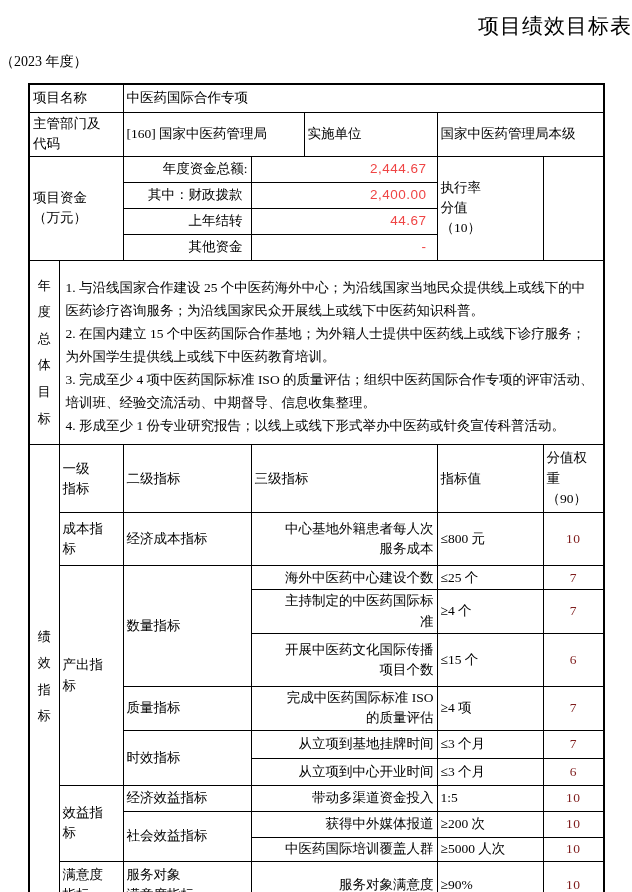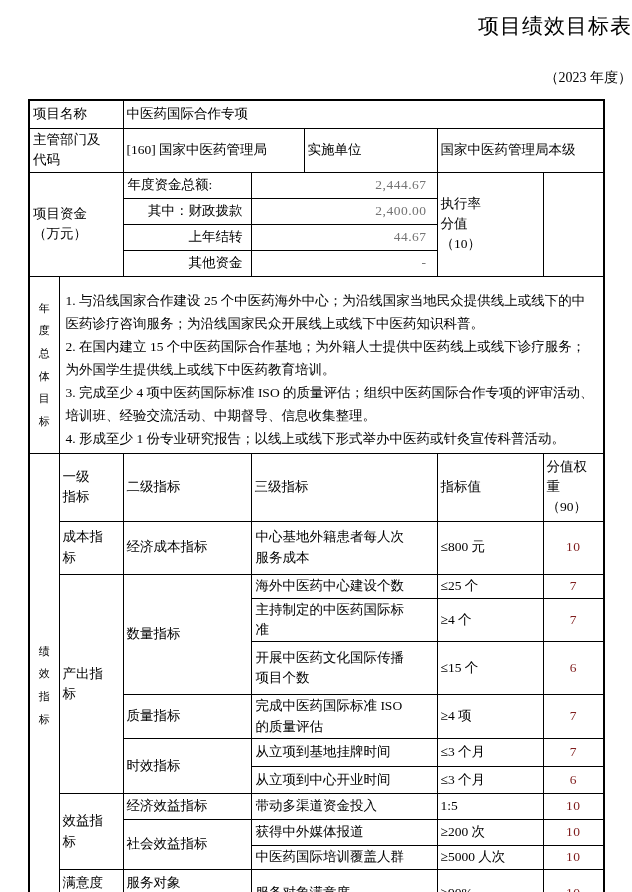--- a/index.html
+++ b/index.html
@@ -6,45 +6,45 @@
   .page{
     width:632px;height:892px;background:#fff;color:#000;
     font-family:"Liberation Serif","DejaVu Serif",serif;
     overflow:hidden;position:relative;
   }
   .title{
     text-align:right;padding-top:12px;font-size:21px;font-weight:400;
     letter-spacing:1px;
   }
   .subtitle{
-    text-align:right;margin-top:29px;font-size:14px;
+    text-align:left;margin-top:13px;font-size:14px;
   }
   table.main{
     border-collapse:collapse;table-layout:fixed;
     margin:12px 0 0 28px;width:575px;
     border:2px solid #000;
   }
   td{
     border:1px solid #000;font-size:13.5px;line-height:1.5;
     padding:1px 3px;vertical-align:middle;overflow:hidden;
     word-break:break-word;
   }
   .c{text-align:left;}
-  .l{text-align:left;padding-left:4px;}
+  .l{text-align:right;padding-left:4px;}
   .r{text-align:right;padding-right:8px;}
   .pre{white-space:pre-line;}
   .num{
-    font-family:Liberation Serif, serif;
-    color:#737373;letter-spacing:0.5px;text-align:right;padding-right:10px;padding-left:6px;
+    font-family:Liberation Sans, sans-serif;
+    color:#ef4444;letter-spacing:0.5px;text-align:right;padding-right:10px;padding-left:6px;
   }
   .numc{color:#7f1d1d;text-align:center;letter-spacing:0.5px;}
   .vcell{padding:0;}
   .vtext{
-    width:16px;margin:4px auto;text-align:center;
-    word-break:break-all;line-height:2.05;font-size:11px;
+    width:16px;margin:12px auto;text-align:center;
+    word-break:break-all;line-height:2.05;font-size:13px;
   }
   .goal{padding:12px 6px 3px 6px;}
   .goal div{line-height:23px;font-size:13.5px;text-align:left;}
 </style>
 </head>
 <body>
 
 <div class="page">
   <div class="title">项目绩效目标表</div>
   <div class="subtitle">（2023 年度）</div>

